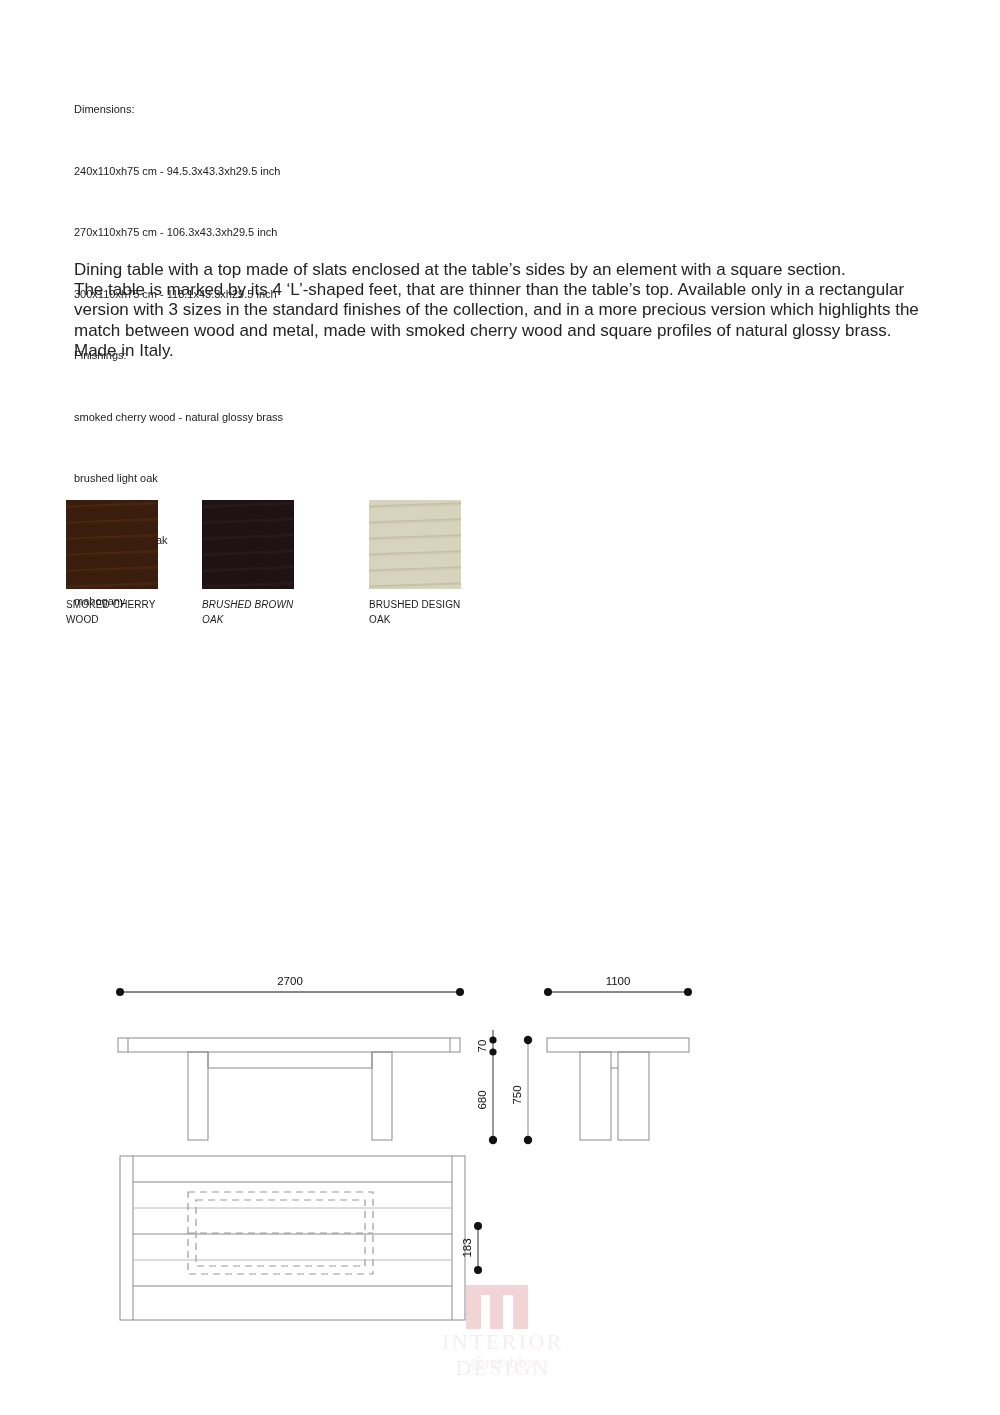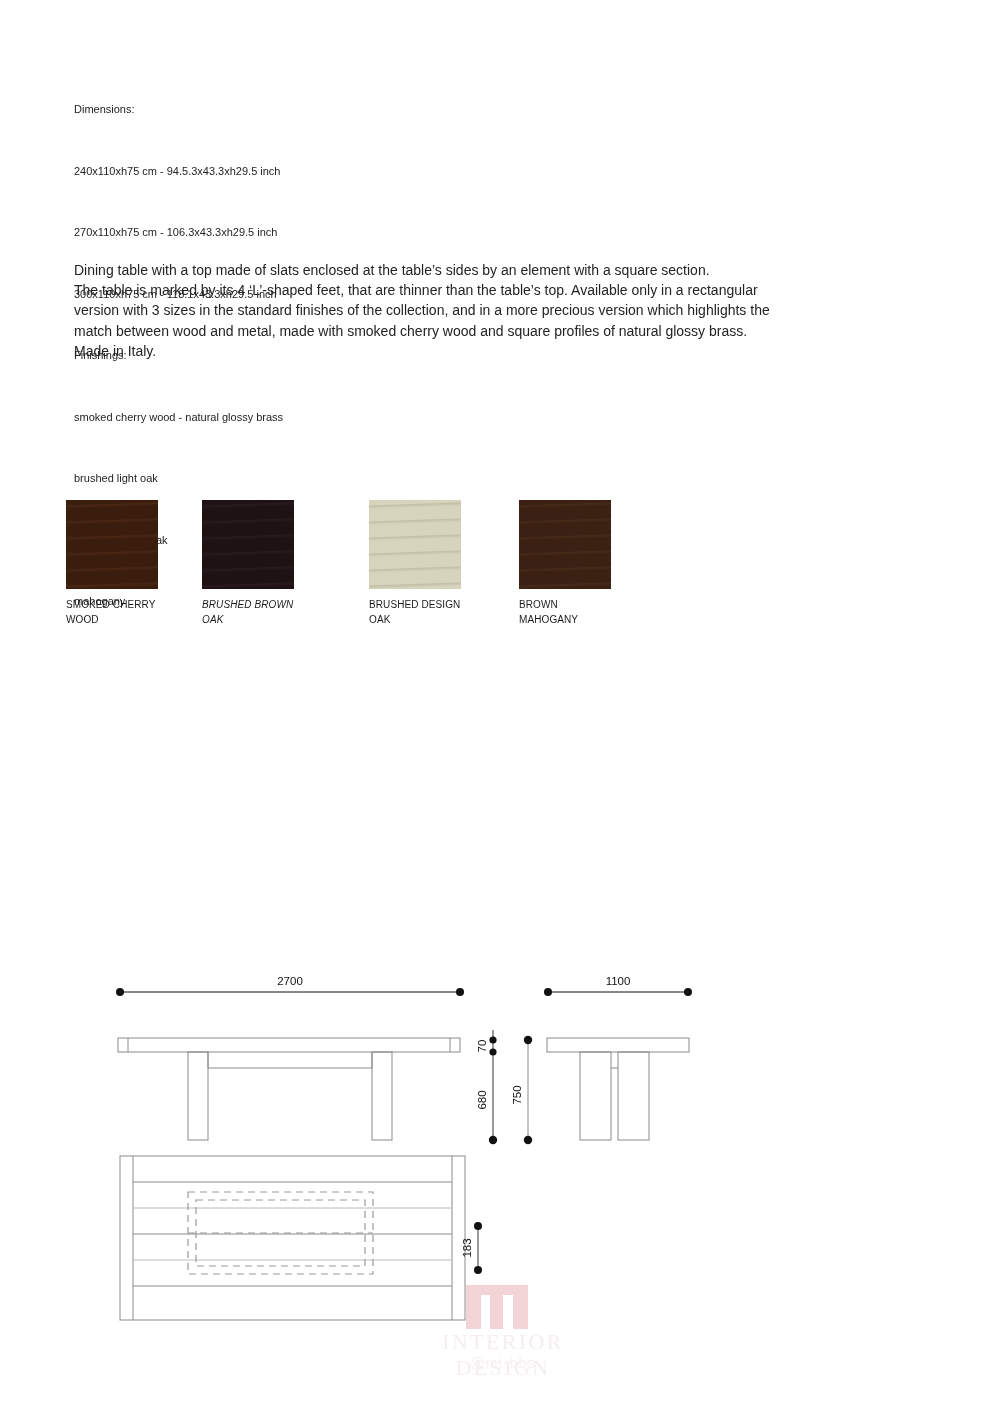--- a/index.html
+++ b/index.html
@@ -28,21 +28,21 @@
     white-space: pre;
     color: #232323;
   }
   .spec-line { display: block; }
 
   .desc-block {
     position: absolute;
     left: 74px;
     top: 260px;
     width: 850px;
-    font-size: 14px;
+    font-size: 17px;
     line-height: 20.2px;
     color: #232323;
   }
   .desc-line { display: block; white-space: nowrap; }
 
   
   .swatch-row {
     position: absolute;
     left: 66px;
     top: 500px;
@@ -168,27 +168,20 @@
   </div>
 
   <div class="swatch-cell" style="left:303px;">
     <div class="swatch-chip">
       <div class="swatch-grain" id="grain2" style="background: repeating-linear-gradient(178deg, rgb(214, 212, 189) 0px, rgb(214, 212, 189) 5px, rgb(194, 191, 164) 6px, rgb(214, 212, 189) 9px, rgb(214, 212, 189) 16px);"></div>
     </div>
     <div class="swatch-label">BRUSHED DESIGN
 OAK</div>
   </div>
 
-  <div class="swatch-cell" style="left:453px;">
-    <div class="swatch-chip">
-      <div class="swatch-grain" id="grain3" style="background: repeating-linear-gradient(178deg, rgb(58, 33, 19) 0px, rgb(58, 33, 19) 5px, rgb(71, 43, 25) 6px, rgb(58, 33, 19) 9px, rgb(58, 33, 19) 16px);"></div>
-    </div>
-    <div class="swatch-label">BROWN
-MAHOGANY</div>
-  </div>
 
 </div>
 
 <div class="drawings">
 <svg width="1000" height="470" viewBox="0 0 1000 470" xmlns="http://www.w3.org/2000/svg">
 
   <g stroke-linecap="butt" fill="none">
 
     <g>
       <line x1="120" y1="62" x2="460" y2="62" stroke="#111111" stroke-width="1"></line>

